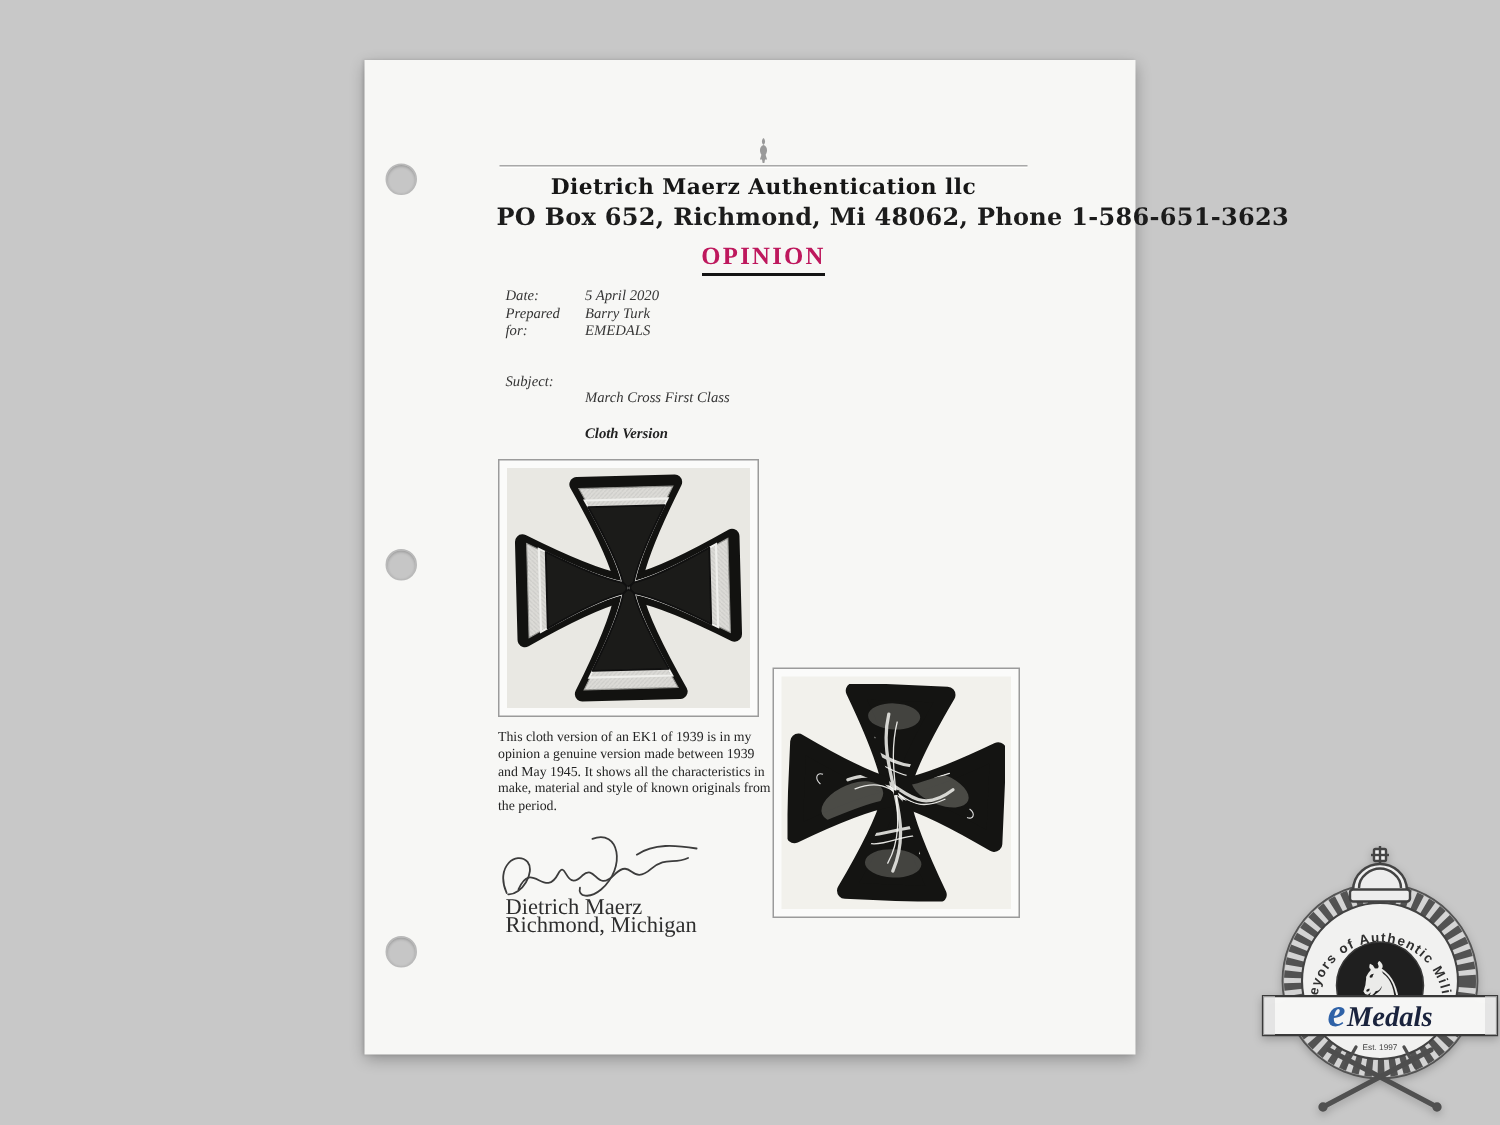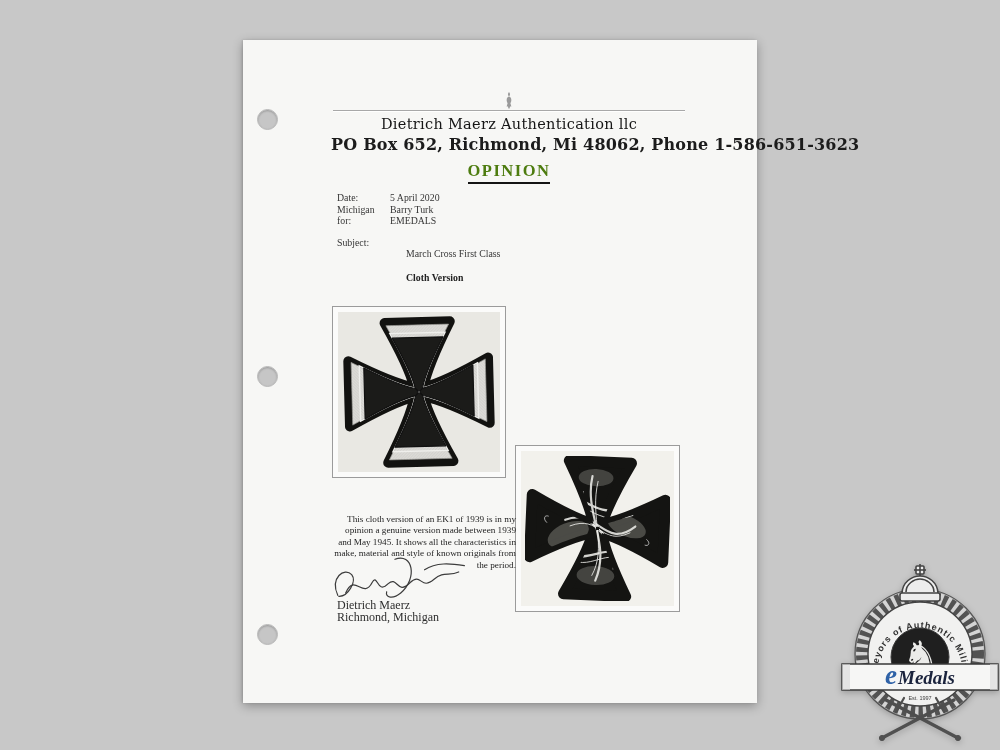--- a/index.html
+++ b/index.html
@@ -19,52 +19,52 @@
   }
   .hole.h1{top:69px;} .hole.h2{top:326px;} .hole.h3{top:584px;}
 
   
   .letterhead{position:absolute; left:88px; top:0; width:356px; text-align:center;}
   .lh-rule{position:absolute; left:2px; right:2px; top:70px; height:1px;
            background:#a8a8a8; box-shadow:0 1px 0 rgba(255,255,255,.9);}
   .lh-emblem{position:absolute; top:51px; left:50%; transform:translateX(-50%);
              background:#f7f7f5; padding:0 5px; line-height:0;}
   .company{position:absolute; top:76px; left:0; width:100%;
-           font-family:"DejaVu Serif", serif; font-weight:normal; font-size:14.5px;
+           font-family:"DejaVu Serif", serif; font-weight:bold; font-size:14.5px;
            letter-spacing:.3px; color:#161616; white-space:nowrap;}
   .address{position:absolute; top:95px; left:0; width:100%;
            font-family:"DejaVu Serif", serif; font-weight:bold; font-size:16px;
            letter-spacing:.2px; color:#1c1c1c; white-space:nowrap;}
   .opinion-title{position:absolute; top:121px; left:0; width:100%;}
   .opinion-title span{display:inline-block; font-size:16.5px; font-weight:bold;
-           letter-spacing:1.5px; color:#4d7c0f; border-bottom:2px solid #141414; padding-bottom:1px;text-align:right;}
+           letter-spacing:1.5px; color:#be185d; border-bottom:2px solid #141414; padding-bottom:1px;text-align:right;}
 
   
   .meta{position:absolute; left:94px; top:152px; width:300px;
-        font-size:9.8px; line-height:11.6px; color:#353535;}
+        font-size:9.8px; line-height:11.6px; color:#353535;font-style:italic;}
   .meta-row{display:flex;}
   .meta-label{width:53px; flex:none;}
   .meta-value{white-space:pre-line;}
-  .meta-gap{margin-top:10px;gap:16px;}
+  .meta-gap{margin-top:22px;}
   .bold{font-weight:bold; color:#222;}
 
   
   .photo-frame{position:absolute; border:1px solid #9b9b9b; background:#fbfbfa; padding:5px;
                box-sizing:border-box; display:flex; align-items:center; justify-content:center;}
   .photo-front{left:89px; top:266px; width:174px; height:172px;}
   .photo-reverse{left:272px; top:405px; width:165px; height:167px;}
   .photo-inner{width:100%; height:100%; display:flex; align-items:center; justify-content:center;}
   .photo-front .photo-inner{background:#e9e8e3;}
   .photo-reverse .photo-inner{background:#f2f1ec;}
 
   
   .opinion-paragraph{position:absolute; left:89px; top:446px; width:184px;
-        font-size:9.2px; line-height:11.4px; color:#242424; text-align:right;margin-top:28px;}
+        font-size:9.2px; line-height:11.4px; color:#242424; text-align:left;}
   .sig-svg{position:absolute; left:82px; top:512px;}
-  .sig-block{position:absolute; left:94px; top:560px; font-size:12px; line-height:11.6px; color:#2e2e2e;}
+  .sig-block{position:absolute; left:94px; top:560px; font-size:15px; line-height:11.6px; color:#2e2e2e;}
 
   
   .watermark{position:absolute; left:840px; top:562px; width:160px; height:186px;
              filter:drop-shadow(0 2px 3px rgba(0,0,0,.25));}
 </style>
 </head>
 <body>
 
 <div id="stage">
 
@@ -87,21 +87,21 @@
         <span>OPINION</span>
       </div>
     </div>
 
     <div class="meta">
       <div class="meta-row">
         <div class="meta-label">Date:</div>
         <div class="meta-value">5 April 2020</div>
       </div>
       <div class="meta-row">
-        <div class="meta-label">Michigan for:</div>
+        <div class="meta-label">Prepared for:</div>
         <div class="meta-value">Barry Turk
 EMEDALS</div>
       </div>
       <div class="meta-row meta-gap">
         <div class="meta-label">Subject:</div>
         <div class="meta-value">
           <div>March Cross First Class</div>
           <div class="bold">Cloth Version</div>
         </div>
       </div>

